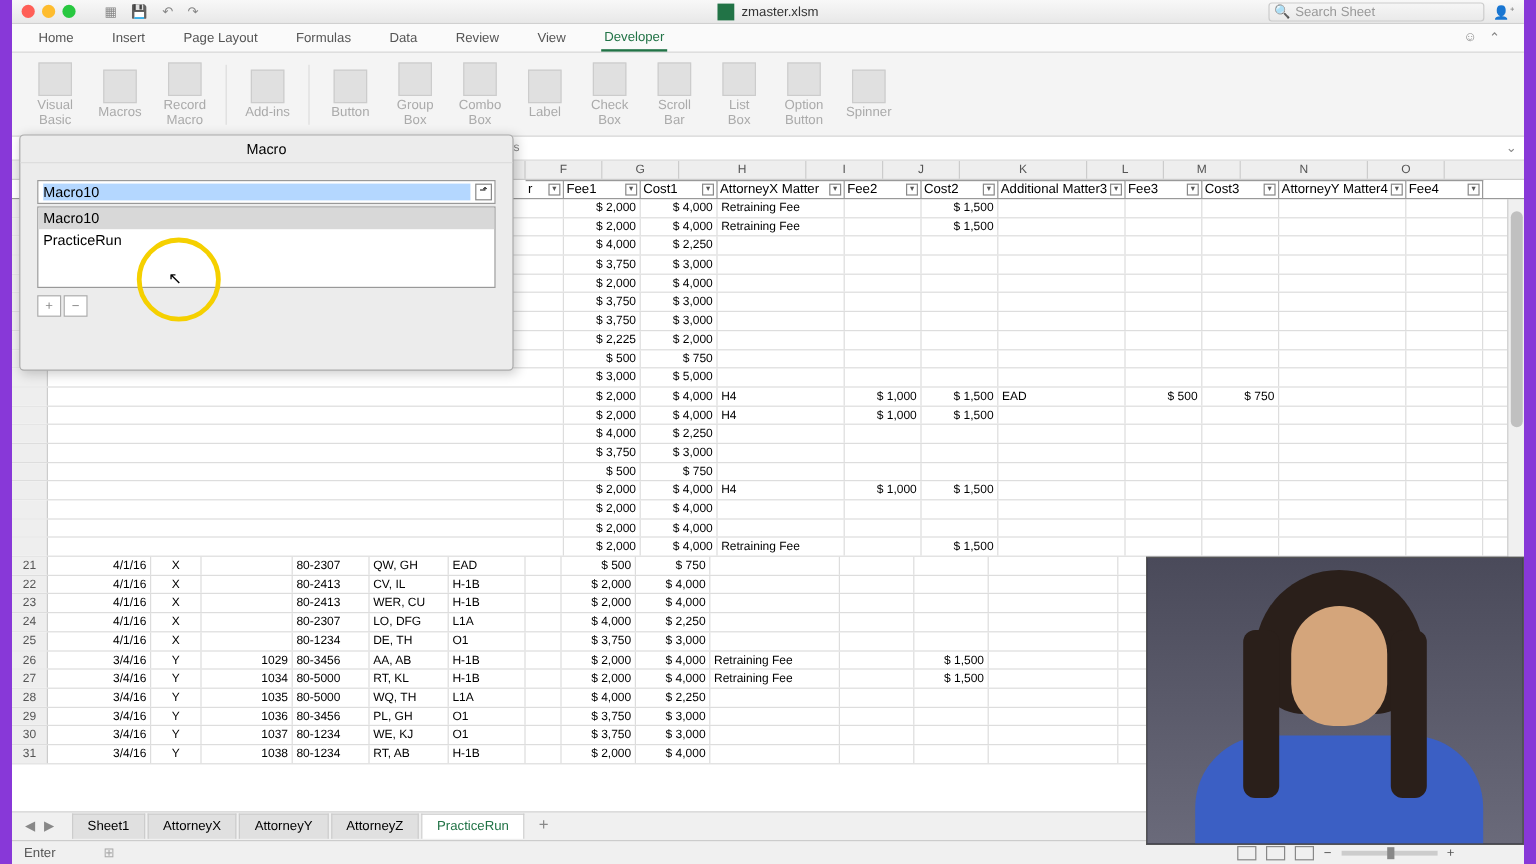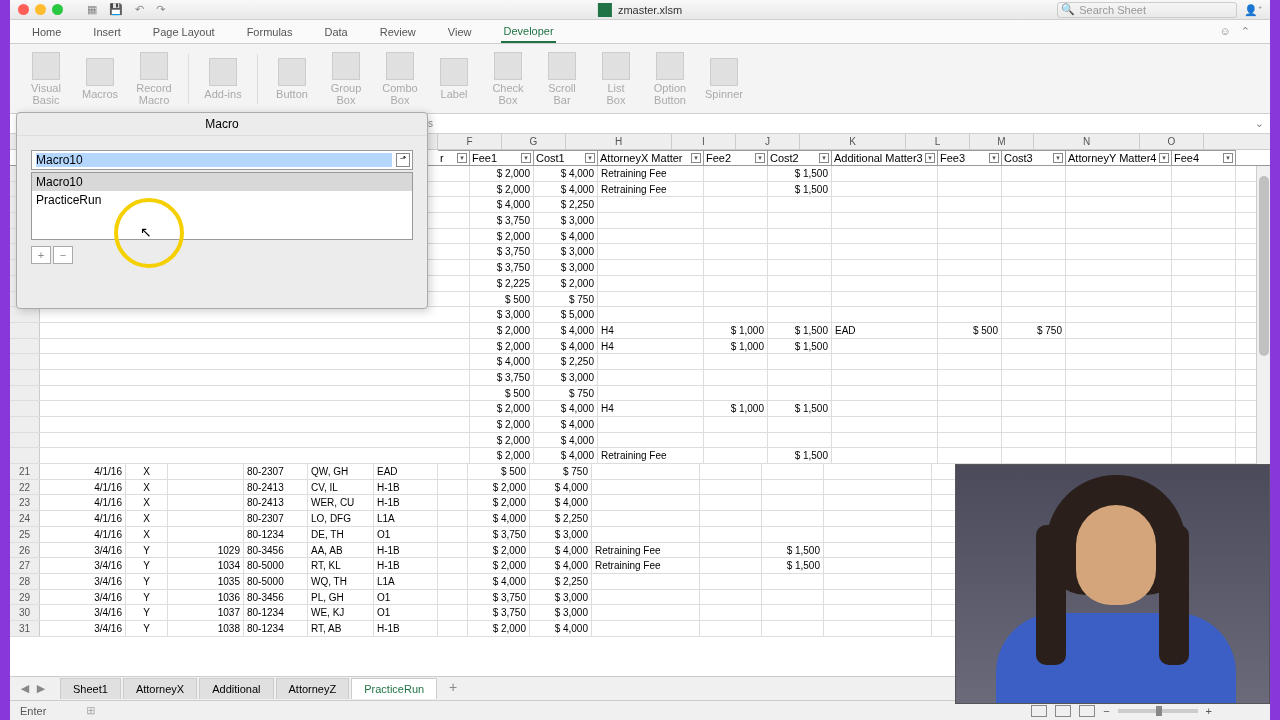--- a/index.html
+++ b/index.html
@@ -760,21 +760,21 @@
       </div>
   </div>
 
   <div class="sheet-tabs">
     <span class="nav-arrow">◀</span>
     <span class="nav-arrow">▶</span>
     <span style="width:8px"></span>
     <div id="stabs" style="display:flex;gap:2px">
         <div class="stab">Sheet1</div>
         <div class="stab">AttorneyX</div>
-        <div class="stab">Additional</div>
+        <div class="stab">AttorneyY</div>
         <div class="stab">AttorneyZ</div>
         <div class="stab active">PracticeRun</div>
       </div>
     <span class="add-sheet">+</span>
   </div>
 
   <div class="status-bar">
     <span>Enter</span>
     <span style="margin-left:40px;color:#aaa">⊞</span>
     <div class="sb-right">

